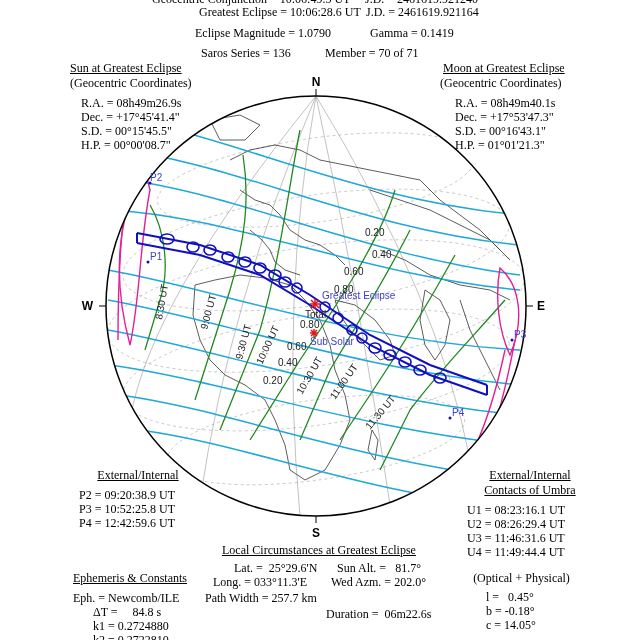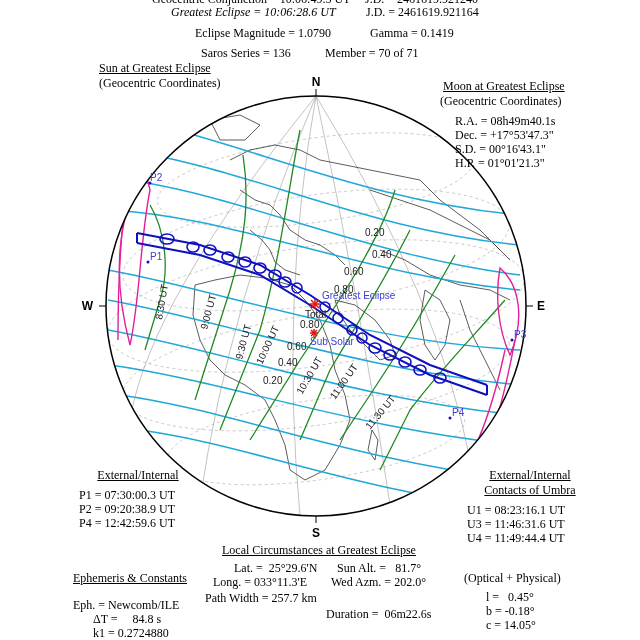--- a/index.html
+++ b/index.html
@@ -1,35 +1,35 @@
 <!DOCTYPE html>
 <html><head>
 <meta charset="utf-8">
 <style>
   html, body { margin:0; padding:0; background:#ffffff; }
   body { width:640px; height:640px; position:relative; overflow:hidden;
          font-family:"Liberation Serif", "DejaVu Serif", serif; color:#000; font-size:12px; }
   .abs { position:absolute; white-space:nowrap; }
   .box-title { text-decoration:underline; font-size:12px; text-align:center; }
-  .box-sub { font-size:12px; }
+  .box-sub { font-size:12px; text-align:center; }
   .kv { font-size:12px; line-height:14px; }
 </style>
 </head>
 <body>
 
 <div class="abs" style="left:152px; top:-8px; font-size:12px;">
   <span>Geocentric Conjunction =</span>
   <span>10:06:49.5 UT</span>
 </div>
 <div class="abs" style="left:365px; top:-8px; font-size:12px;">
   <span>J.D. =</span>
   <span>2461619.921240</span>
 </div>
 
-<div class="abs" style="left:171px; top:5px;font-style:italic;">
+<div class="abs" style="left:199px; top:5px;">
   <span>Greatest Eclipse =</span>
   <span>10:06:28.6 UT</span>
 </div>
 <div class="abs" style="left:366px; top:5px;">
   <span>J.D. =</span>
   <span>2461619.921164</span>
 </div>
 
 <div class="abs" style="left:195px; top:26px;">
   <span>Eclipse Magnitude =</span>
@@ -42,27 +42,33 @@
 
 <div class="abs" style="left:201px; top:46px;">
   <span>Saros Series =</span>
   <span>136</span>
 </div>
 <div class="abs" style="left:325px; top:46px;">
   <span>Member =</span>
   <span>70 of 71</span>
 </div>
 
-<div class="abs" style="left:70px; top:61px; width:130px;margin-left:29px;">
+<div class="abs" style="left:70px; top:61px; width:130px;">
   <div class="box-title" style="text-align:left;">Sun at Greatest Eclipse</div>
   <div class="box-sub" style="text-align:left;">(Geocentric Coordinates)</div>
+  <div style="margin-top:5px; padding-left:11px;">
+    <div class="kv"><span>R.A. =</span> <span>08h49m26.9s</span></div>
+    <div class="kv"><span>Dec. =</span> <span>+17°45'41.4"</span></div>
+    <div class="kv"><span>S.D. =</span> <span>00°15'45.5"</span></div>
+    <div class="kv"><span>H.P. =</span> <span>00°00'08.7"</span></div>
+  </div>
 </div>
 
 <div class="abs" style="left:440px; top:61px; width:130px;">
-  <div class="box-title" style="text-align:left; padding-left:3px;margin-top:18px;">Moon at Greatest Eclipse</div>
+  <div class="box-title" style="text-align:left; padding-left:3px;">Moon at Greatest Eclipse</div>
   <div class="box-sub" style="text-align:left;">(Geocentric Coordinates)</div>
   <div style="margin-top:5px; padding-left:15px;">
     <div class="kv"><span>R.A. =</span> <span>08h49m40.1s</span></div>
     <div class="kv"><span>Dec. =</span> <span>+17°53'47.3"</span></div>
     <div class="kv"><span>S.D. =</span> <span>00°16'43.1"</span></div>
     <div class="kv"><span>H.P. =</span> <span>01°01'21.3"</span></div>
   </div>
 </div>
 
 <svg width="640" height="640" viewBox="0 0 640 640" style="position:absolute; left:0; top:0;" xmlns="http://www.w3.org/2000/svg">
@@ -231,47 +237,48 @@
     <text transform="translate(262 365) rotate(-65)">10:00 UT</text>
     <text transform="translate(302 395) rotate(-60)">10:30 UT</text>
     <text transform="translate(335 400) rotate(-55)">11:00 UT</text>
     <text transform="translate(370 430) rotate(-50)">11:30 UT</text>
   </g>
 </svg>
 
 <div class="abs" style="left:73px; top:468px; width:130px;">
   <div class="box-title">External/Internal</div>
   <div style="margin-top:5px; padding-left:6px;">
-    <div class="kv"><span>P1 =</span> <span>07:30:00.3 UT</span></div>
     <div class="kv"><span>P2 =</span> <span>09:20:38.9 UT</span></div>
+    <div class="kv"><span>P3 =</span> <span>10:52:25.8 UT</span></div>
     <div class="kv"><span>P4 =</span> <span>12:42:59.6 UT</span></div>
   </div>
 </div>
 
 <div class="abs" style="left:465px; top:468px; width:130px;">
   <div class="box-title">External/Internal</div>
   <div class="box-title">Contacts of Umbra</div>
   <div style="margin-top:5px; padding-left:2px;">
     <div class="kv"><span>U1 =</span> <span>08:23:16.1 UT</span></div>
+    <div class="kv"><span>U2 =</span> <span>08:26:29.4 UT</span></div>
     <div class="kv"><span>U3 =</span> <span>11:46:31.6 UT</span></div>
     <div class="kv"><span>U4 =</span> <span>11:49:44.4 UT</span></div>
   </div>
 </div>
 
 <div class="abs box-title" style="left:222px; top:543px;">Local Circumstances at Greatest Eclipse</div>
 <div class="abs kv" style="left:234px; top:561px;"><span>Lat. =</span>&nbsp; <span>25°29.6'N</span></div>
 <div class="abs kv" style="left:213px; top:575px;"><span>Long. =</span> <span>033°11.3'E</span></div>
 <div class="abs kv" style="left:205px; top:591px;"><span>Path Width =</span> <span>257.7 km</span></div>
 <div class="abs kv" style="left:337px; top:561px;"><span>Sun Alt. =</span>&nbsp;&nbsp; <span>81.7°</span></div>
 <div class="abs kv" style="left:331px; top:575px;"><span>Wed Azm. =</span> <span>202.0°</span></div>
 <div class="abs kv" style="left:326px; top:607px;"><span>Duration =</span>&nbsp; <span>06m22.6s</span></div>
 
 <div class="abs" style="left:73px; top:571px;">
   <div class="box-title" style="text-align:center;">Ephemeris &amp; Constants</div>
-  <div class="kv" style="margin-top:12px;"><span>Eph. =</span> <span>Newcomb/ILE</span></div>
+  <div class="kv" style="margin-top:5px;"><span>Eph. =</span> <span>Newcomb/ILE</span></div>
   <div class="kv" style="padding-left:20px;"><span>ΔT =</span>&nbsp;&nbsp;&nbsp;&nbsp; <span>84.8 s</span></div>
   <div class="kv" style="padding-left:20px;"><span>k1 =</span> <span>0.2724880</span></div>
   <div class="kv" style="padding-left:20px;"><span>k2 =</span> <span>0.2722810</span></div>
 </div>
 
 <div class="abs" style="left:464px; top:571px; width:115px;">
   <div class="box-sub">(Optical + Physical)</div>
   <div style="padding-left:22px; margin-top:4px;">
     <div class="kv"><span>l =</span>&nbsp;&nbsp; <span>0.45°</span></div>
     <div class="kv"><span>b =</span> <span>-0.18°</span></div>

